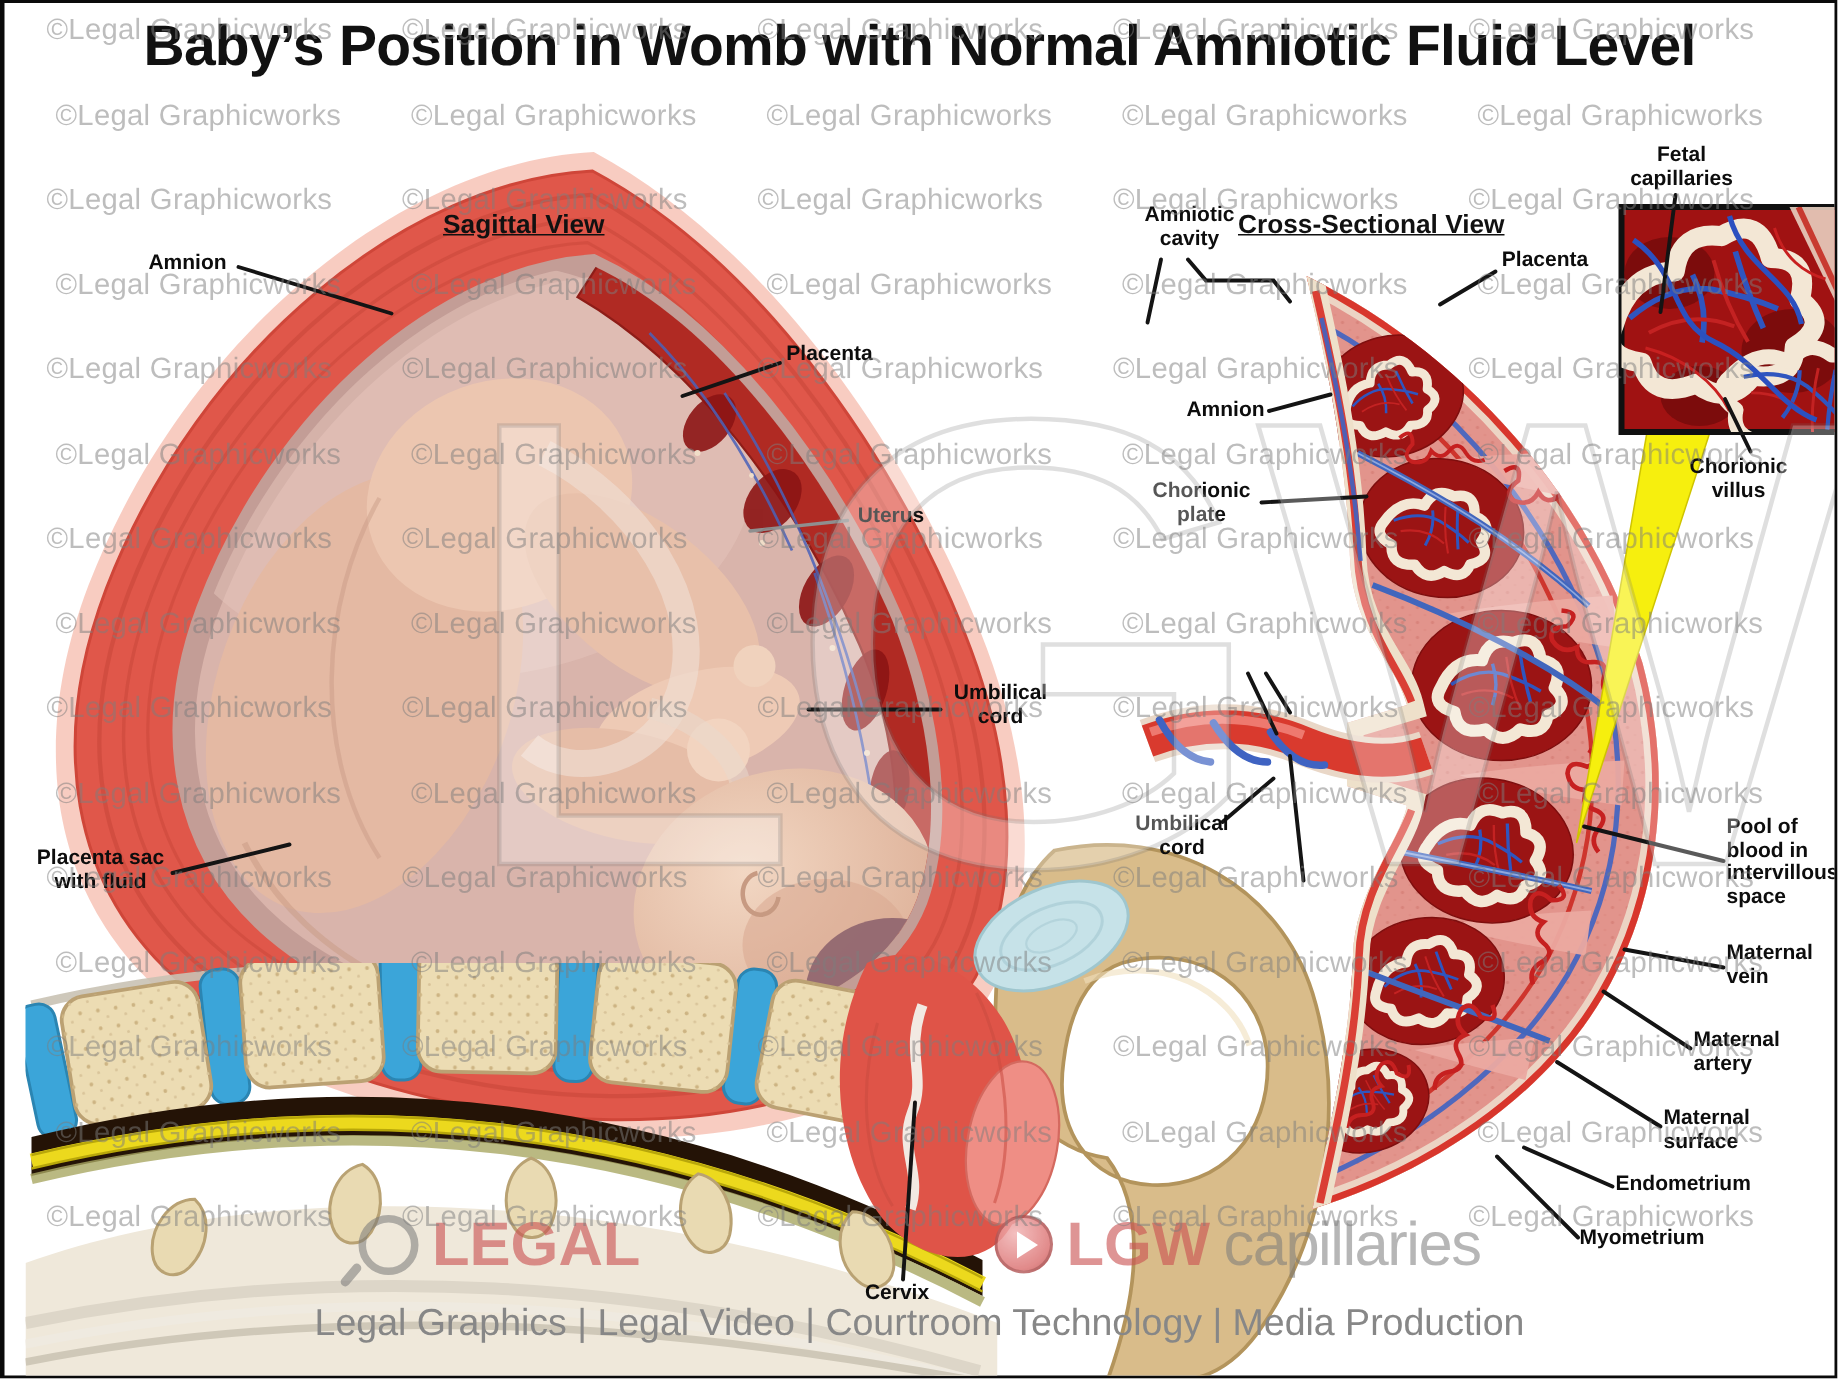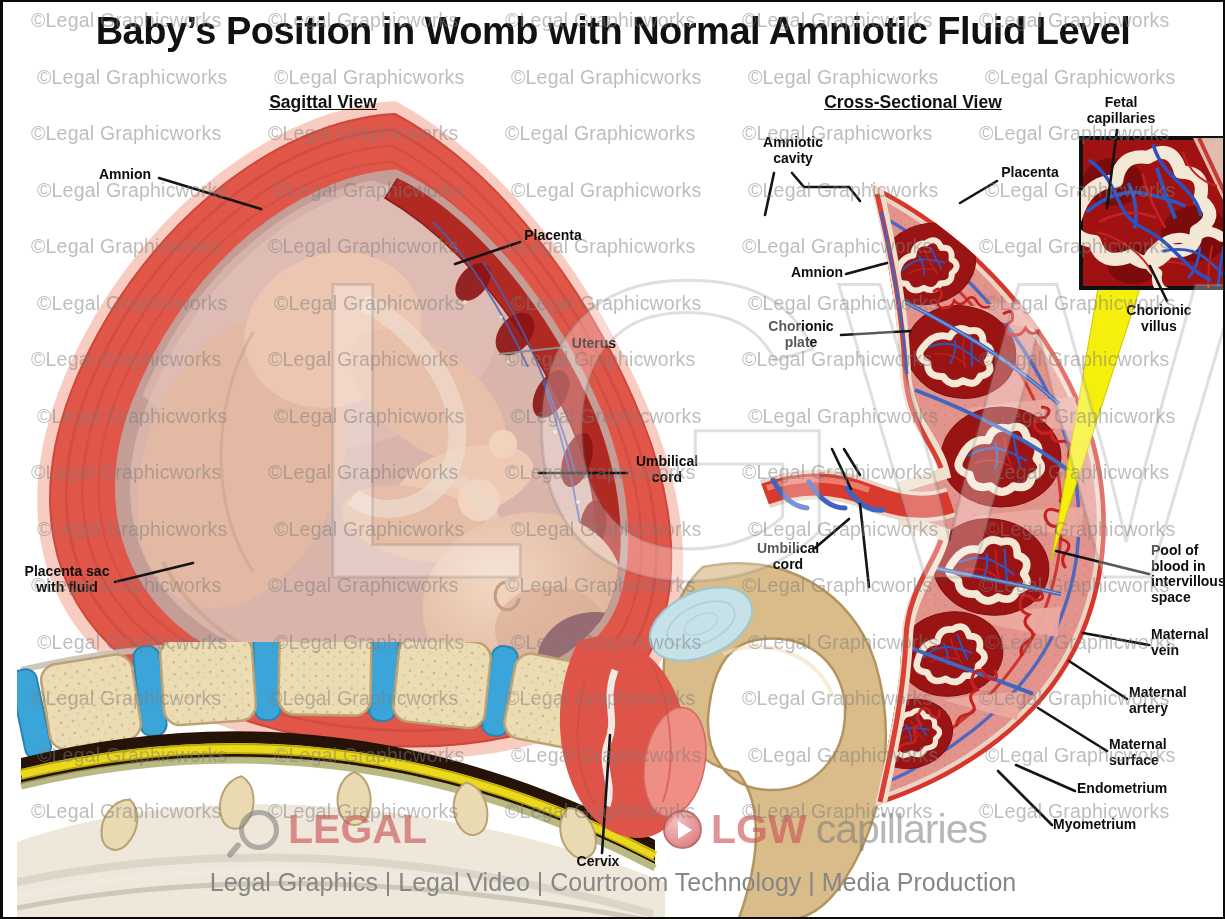--- a/index.html
+++ b/index.html
@@ -3,21 +3,21 @@
 <meta charset="utf-8">
 <style>
   html,body{margin:0;padding:0;background:#e9e9e9;}
   .stage{position:relative;width:1225px;height:919px;background:#fff;overflow:hidden;
          border:2px solid #0a0a0a;border-left-width:3px;box-sizing:border-box;
          font-family:"Liberation Sans",sans-serif;}
   .art{position:absolute;left:0;top:0;z-index:1;}
   .title{position:absolute;left:0;top:8px;width:100%;text-align:center;z-index:4;
          font-size:38px;font-weight:bold;letter-spacing:-0.5px;color:#111;}
   .subhead{position:absolute;z-index:4;font-size:17.5px;font-weight:bold;color:#111;
-           text-decoration:underline;text-align:center;}
+           text-decoration:underline;text-align:right;margin-top:47px;}
   .sub-left{left:240px;top:90px;width:160px;}
   .sub-right{left:820px;top:90px;width:180px;}
   .lbl{position:absolute;z-index:3;font-size:14px;font-weight:bold;line-height:1.12;
        color:#0d0d0d;text-align:center;}
   .la{text-align:left;}
   .wm-layer{position:absolute;inset:0;z-index:6;pointer-events:none;}
   .wm{position:absolute;font-size:19.5px;font-weight:500;color:#7d7d7d;opacity:.5;
       white-space:nowrap;letter-spacing:.2px;}
   .wm-big{position:absolute;left:295px;top:215px;z-index:5;pointer-events:none;
           font-size:425px;font-weight:400;letter-spacing:-14px;line-height:1;

